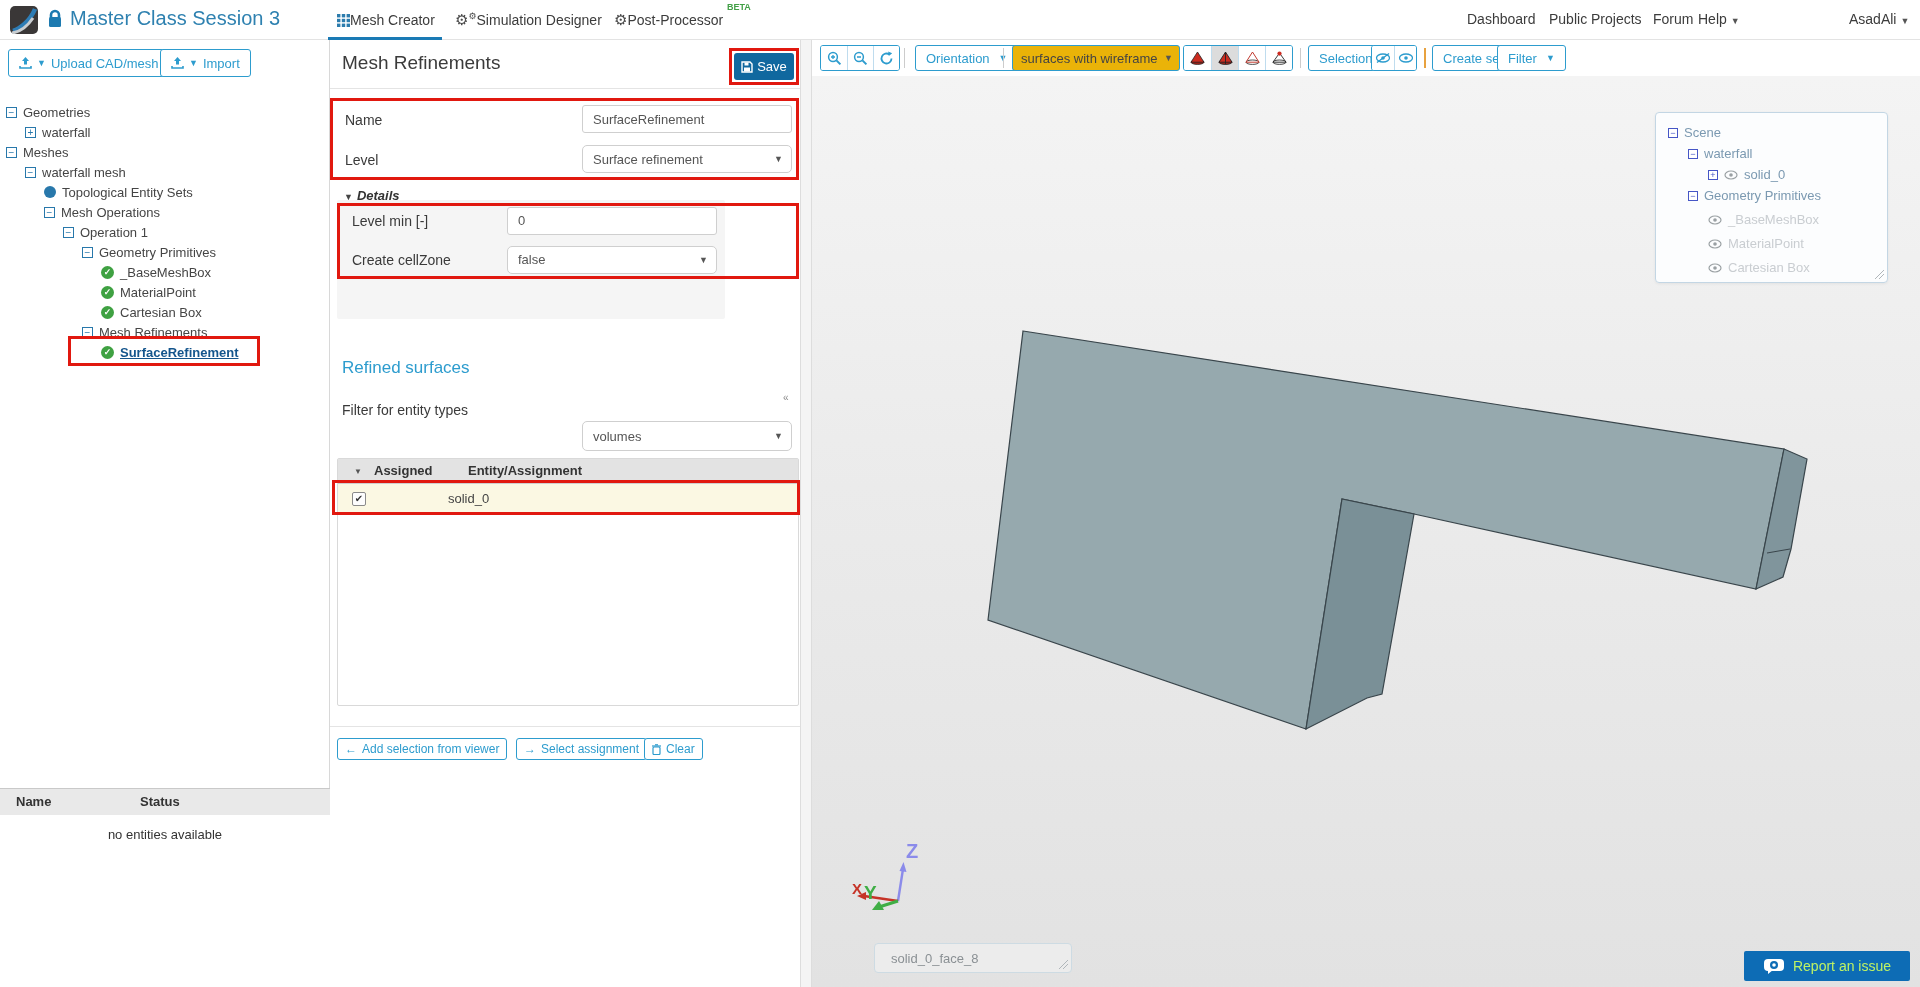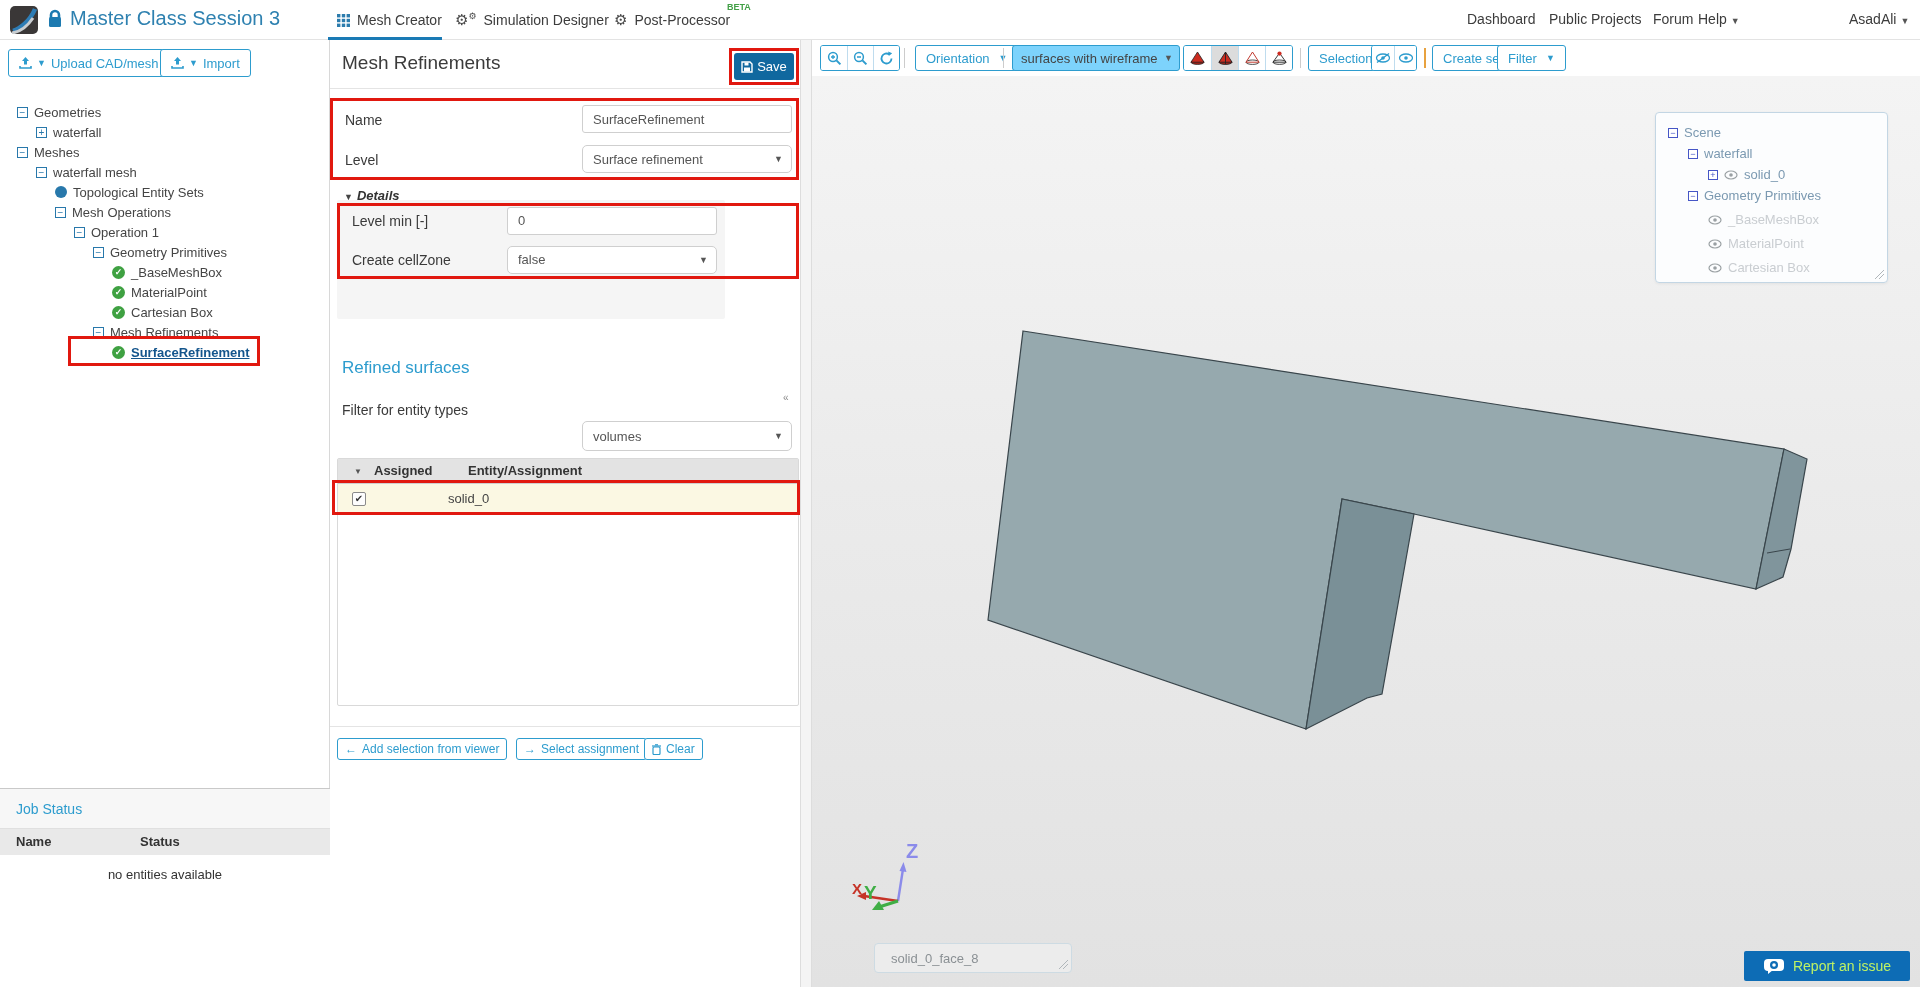--- a/index.html
+++ b/index.html
@@ -4,41 +4,41 @@
 <style>
   * { box-sizing: border-box; margin:0; padding:0; }
   html,body { background:#fff; }
   body { font-family:"Liberation Sans", sans-serif; }
   #app { position:relative; width:1920px; height:987px; overflow:hidden; background:#fff; }
   .abs { position:absolute; }
 
   
   .topbar { position:absolute; left:0; top:0; width:1920px; height:40px; background:#fff; border-bottom:1px solid #e3e3e3; z-index:6; }
   .brand-title { position:absolute; left:70px; top:7px; font-size:20px; color:#2e81b0; }
-  .tab { position:absolute; top:0; height:40px; display:flex; align-items:center; gap:7px; font-size:14px; color:#3c3c3c; cursor:pointer; }
+  .tab { position:absolute; top:0; height:40px; display:flex; align-items:center; font-size:14px; color:#3c3c3c; cursor:pointer; }
   .tab .gear { font-size:15px; color:#4a4a4a; }
   .tab-underline { position:absolute; top:37px; height:3px; background:#1a7ab5; }
   .beta { position:absolute; font-size:9px; color:#43a047; font-weight:bold; }
   .toplink { position:absolute; top:11px; font-size:14px; color:#3c3c3c; cursor:pointer; }
   .caret { font-size:9px; color:#555; margin-left:4px; }
 
   
   .btn-outline { display:inline-flex; align-items:center; gap:5px; border:1px solid #2d9cce; color:#2d9cce;
                  background:#fff; border-radius:3px; font-size:13px; padding:0 10px; height:28px; cursor:pointer; white-space:nowrap; }
   .btn-outline.sm { height:22px; font-size:12px; padding:0 7px; }
   .input-box { border:1px solid #cfcfcf; border-radius:3px; background:#fff; font-size:13px; color:#555;
                font-family:"Liberation Sans",sans-serif; padding:0 10px; }
   .select-box { border:1px solid #cfcfcf; border-radius:5px; background:#fff; font-size:13px; color:#555;
                 display:flex; align-items:center; padding:0 10px; position:relative; }
   .select-box .sel-caret { position:absolute; right:8px; font-size:9px; color:#555; }
   .red-box { position:absolute; border:3px solid #e1180f; pointer-events:none; z-index:9; }
 
   
   .sidebar { position:absolute; left:0; top:40px; width:330px; height:947px; background:#fff; border-right:1px solid #d8d8d8; }
-  .tree { position:absolute; left:0; top:62px; right:2px;padding-left:11px; }
+  .tree { position:absolute; left:0; top:62px; right:2px; }
   .tree-row { height:20px; display:flex; align-items:center; font-size:13px; color:#454545; cursor:pointer; }
   .tree-label.sel { color:#14558c; font-weight:bold; text-decoration:underline; }
   .ticon { width:13px; height:13px; margin-right:6px; flex:none; display:inline-flex; align-items:center; justify-content:center; }
   .ticon-minus, .ticon-plus { width:11px; height:11px; border:1px solid #2878ab; color:#2878ab; background:#fff; font-size:10px; line-height:9px; }
   .ticon-minus::before { content:"−"; } .ticon-plus::before { content:"+"; }
   .ticon-circle { width:12px; height:12px; border-radius:50%; background:#2878ab; }
   .ticon-check { width:13px; height:13px; border-radius:50%; background:#3fa142; color:#fff; }
   .ticon-check::before { content:"✓"; font-size:9px; font-weight:bold; }
   .ticon-none, .ticon-undefined { visibility:hidden; width:0; margin-right:0; }
 
@@ -78,21 +78,21 @@
   
   .viewer { position:absolute; left:812px; top:40px; width:1108px; height:947px; }
   .vtoolbar { position:absolute; left:0; top:0; width:100%; height:36px; background:#fff; }
   .tool-sep { position:absolute; top:8px; width:1px; height:20px; background:#ccc; }
   .tool-sep.orange { width:2px; background:#e8a23f; }
   .tb-group { position:absolute; top:5px; height:26px; display:flex; border:1px solid #2d9cce; border-radius:3px; overflow:hidden; background:#fff; }
   .tb-cell { width:26px; height:24px; display:flex; align-items:center; justify-content:center; border-left:1px solid #bfdcee; cursor:pointer; background:#fff; }
   .tb-cell:first-child { border-left:none; }
   .tb-cell.active { background:#dcdcdc; }
   .tb-btn { position:absolute; top:5px; height:26px; }
-  .tb-select { position:absolute; top:5px; height:26px; border:1px solid #2d9cce; border-radius:3px; background:#7dd3fc;
+  .tb-select { position:absolute; top:5px; height:26px; border:1px solid #2d9cce; border-radius:3px; background:#eab308;
                font-size:13px; color:#444; display:flex; align-items:center; padding:0 20px 0 8px; cursor:pointer; }
   .tb-select .sel-caret { position:absolute; right:6px; font-size:9px; color:#555; }
   .vcanvas { position:absolute; left:0; top:36px; width:100%; height:911px;
              background:linear-gradient(180deg,#f4f4f4 0%,#ebebeb 45%,#e2e2e2 100%); }
 
   .scene-panel { position:absolute; left:843px; top:72px; width:233px; height:171px; background:#fcfdfeF2; background:rgba(252,253,254,.95);
                  border:1px solid #c3d6e4; border-radius:4px; box-shadow:0 1px 3px rgba(0,0,0,.06); padding-top:9px; overflow:hidden; }
   .scene-row { height:21px; display:flex; align-items:center; font-size:13px; color:#7b99b1; cursor:pointer; }
   .scene-row.gray { color:#c9cdd1; margin-top:3px; }
   .scene-panel .ticon-minus, .scene-panel .ticon-plus { border-color:#4656c6; color:#4656c6; width:10px; height:10px; font-size:9px; line-height:8px; }
@@ -245,21 +245,20 @@
 
         <div class="tree-row" style="padding-left: 101px;">
           <span class="ticon ticon-check"></span>
           <span class="tree-label sel">SurfaceRefinement</span>
         </div>
       </div>
 
     <div class="red-box" style="left:68px;top:296px;width:192px;height:30px"></div>
 
     <div class="job">
-      <div class="job-head">Job Status</div>
       <div class="job-cols">
         <span class="abs" style="left:16px;top:5px">Name</span>
         <span class="abs" style="left:140px;top:5px">Status</span>
       </div>
       <div class="job-empty">no entities available</div>
     </div>
   </div>
 
   <div class="panel">
     <div class="panel-title">Mesh Refinements</div>

